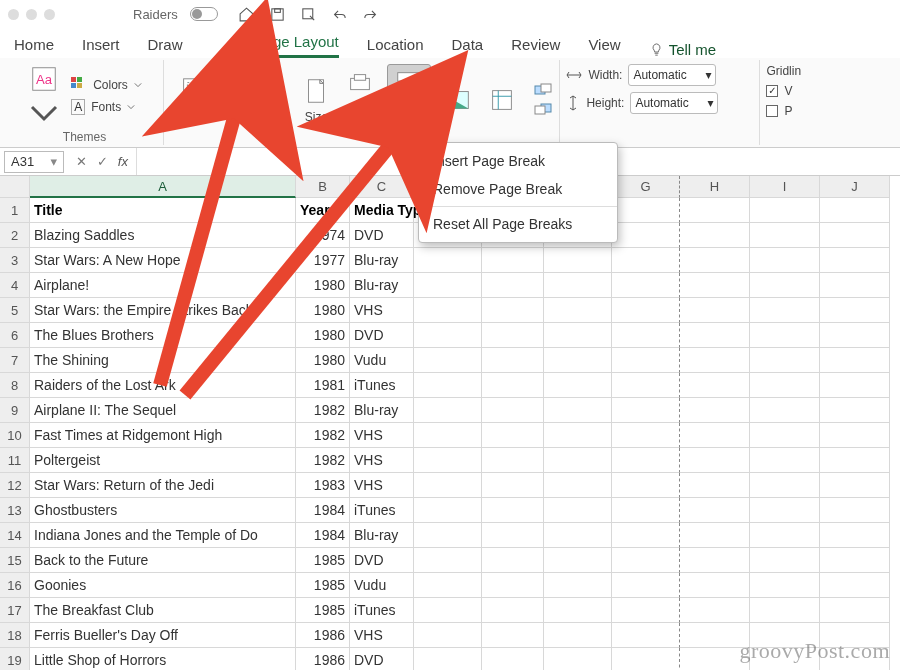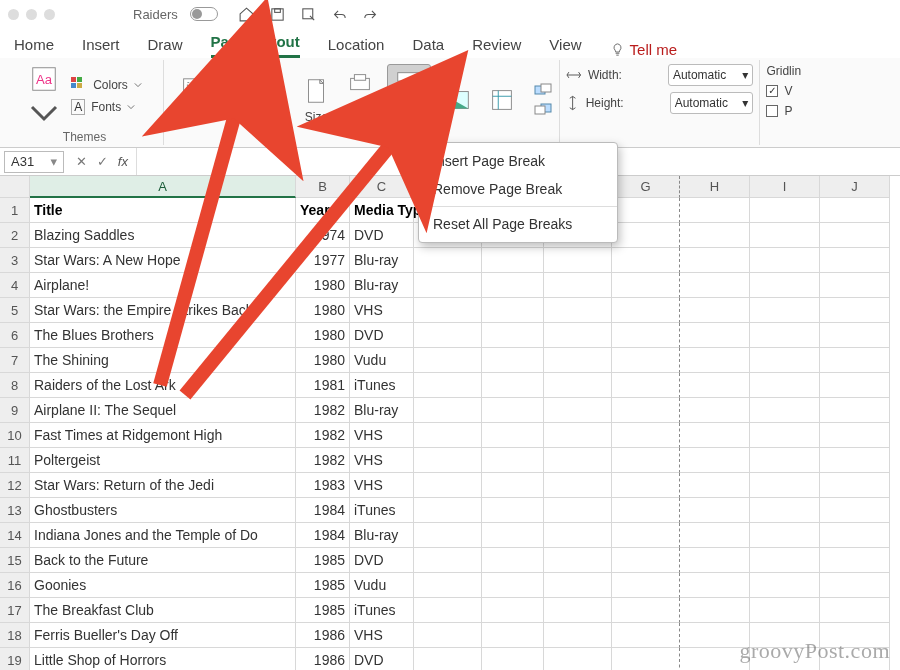--- a/index.html
+++ b/index.html
@@ -18,35 +18,35 @@
   .dot { width:11px; height:11px; border-radius:50%; background:#ddd; }
   .titlebar .label { font-size:13px; color:#666; margin-left:70px; }
   .switch { width:28px; height:14px; border:1px solid #999; border-radius:7px; display:inline-block; position:relative; margin-left:4px;}
   .switch::after{content:"";width:10px;height:10px;background:#999;border-radius:50%;position:absolute;left:1px;top:1px;}
   .qat { display:flex; gap:14px; margin-left:12px; color:#555;}
   .qat svg { width:17px; height:17px;}
 
   
   .tabs { height:30px; display:flex; align-items:flex-end; gap:28px; padding:0 14px; font-size:15px; color:#444;}
   .tab { padding-bottom:5px; cursor:default;}
-  .tab.active { color:#217346; font-weight:700; border-bottom:3px solid #217346;}
-  .tellme { display:flex; align-items:center; gap:5px; color:#b91c1c;}
+  .tab.active { color:#217346; font-weight:400; border-bottom:3px solid #217346;margin-left:44px;}
+  .tellme { display:flex; align-items:center; gap:5px; color:#14532d;}
 
   
   .ribbon { height:90px; border-bottom:1px solid #ccc; background:#fafafa; display:flex; align-items:stretch; padding:2px 6px;}
   .group { display:flex; flex-direction:column; align-items:center; justify-content:space-between; padding:4px 6px 2px 6px; border-right:1px solid #ddd;}
   .group:last-child{border-right:none;}
   .group .top { display:flex; align-items:center; gap:10px;}
   .group .caption { font-size:12px; color:#666; margin-top:2px;}
   .bigbtn { display:flex; flex-direction:column; align-items:center; gap:4px; font-size:12px; color:#444; position:relative; padding:0 2px;}
   .bigbtn svg { width:30px; height:30px;}
   .chev { width:8px; height:8px;}
   .rside { display:flex; flex-direction:column; gap:6px; font-size:13px;}
   .rside .row { display:flex; align-items:center; gap:6px;}
-  .rside select, .fakesel { height:22px; width:88px; font-size:12px; border:1px solid #bbb; border-radius:3px; background:#fff; padding:0 4px; display:flex;align-items:center;justify-content:space-between;margin-left:40px;}
+  .rside select, .fakesel { height:22px; width:88px; font-size:12px; border:1px solid #bbb; border-radius:3px; background:#fff; padding:0 4px; display:flex;align-items:center;justify-content:space-between;}
   .small { font-size:12px; color:#444;}
   .chk { width:12px;height:12px;border:1px solid #666;display:inline-block;text-align:center;font-size:10px;line-height:10px;background:#fff;}
   .chk.on::after{content:"✓";}
 
   .breaks-active { background:#d0d0d0; border:1px solid #999; border-radius:3px; padding:3px 6px;}
 
   
   .menu {
     position:absolute; top:142px; left:418px; width:200px; background:#fff;
     border:1px solid #bbb; border-radius:4px; box-shadow:2px 4px 10px rgba(0,0,0,.25);

